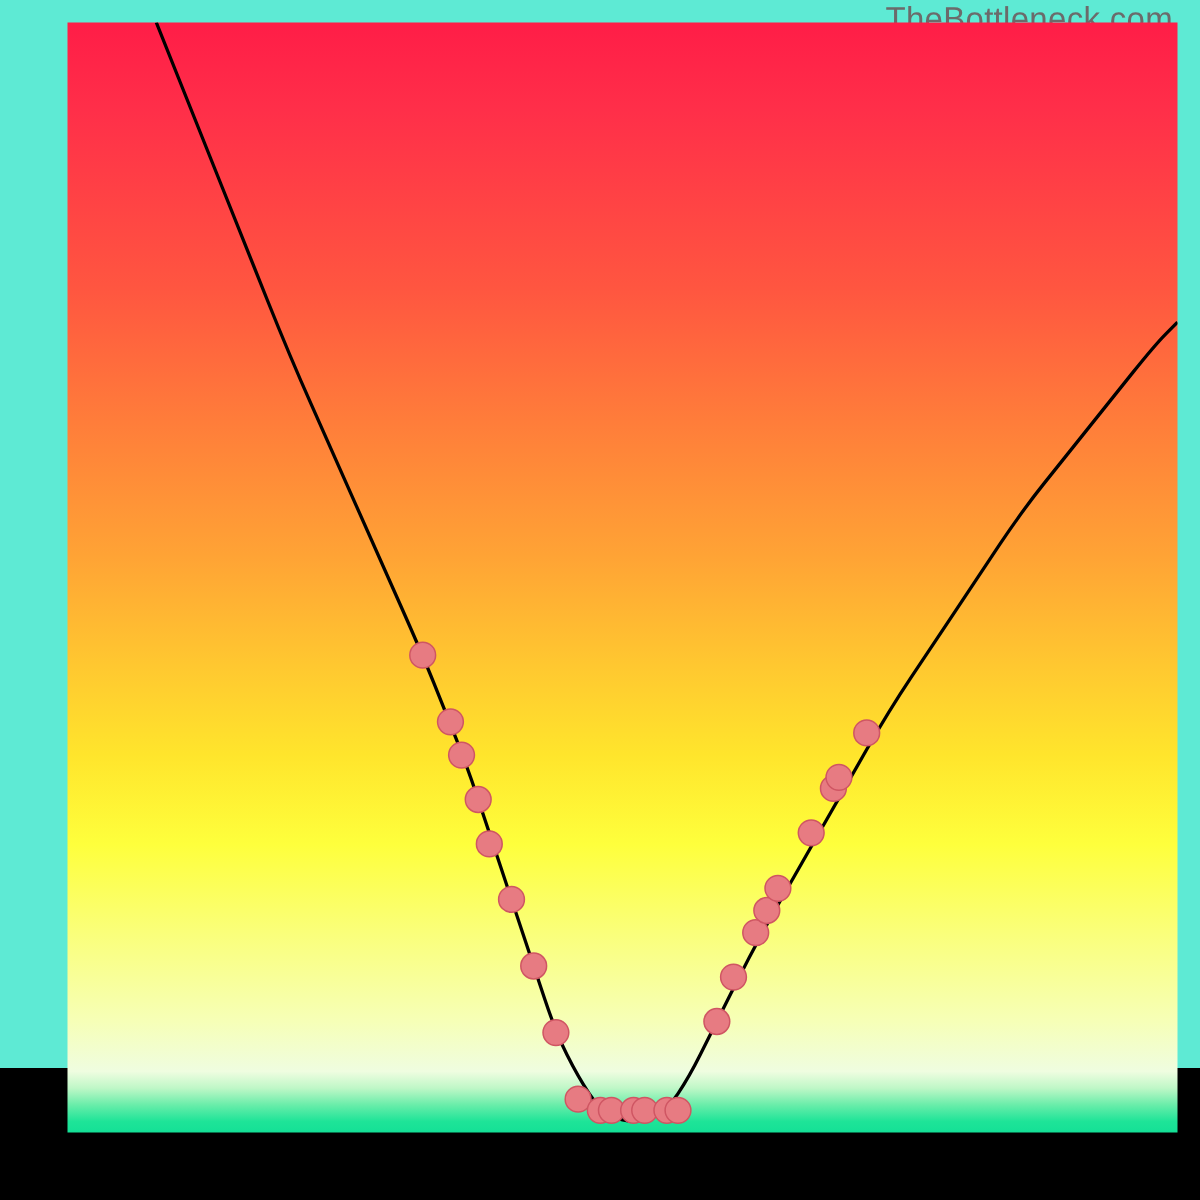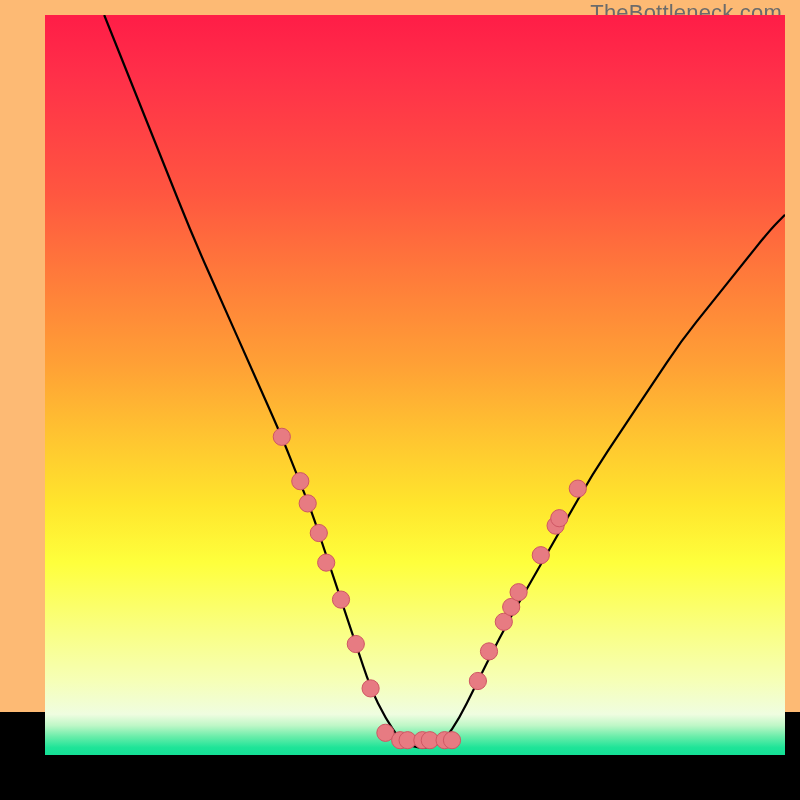--- a/index.html
+++ b/index.html
@@ -8,21 +8,21 @@
     width: 800px;
     height: 800px;
     overflow: hidden;
     background: #000;
     font-family: Arial, Helvetica, sans-serif;
   }
   .frame {
     position: relative;
     width: 800px;
     height: 712px;
-    background: #fdba74;
+    background: #5eead4;
   }
   .plot {
     position: absolute;
     left: 45px;
     top: 15px;
     width: 740px;
     height: 740px;
     
     background: linear-gradient(
       to bottom,

